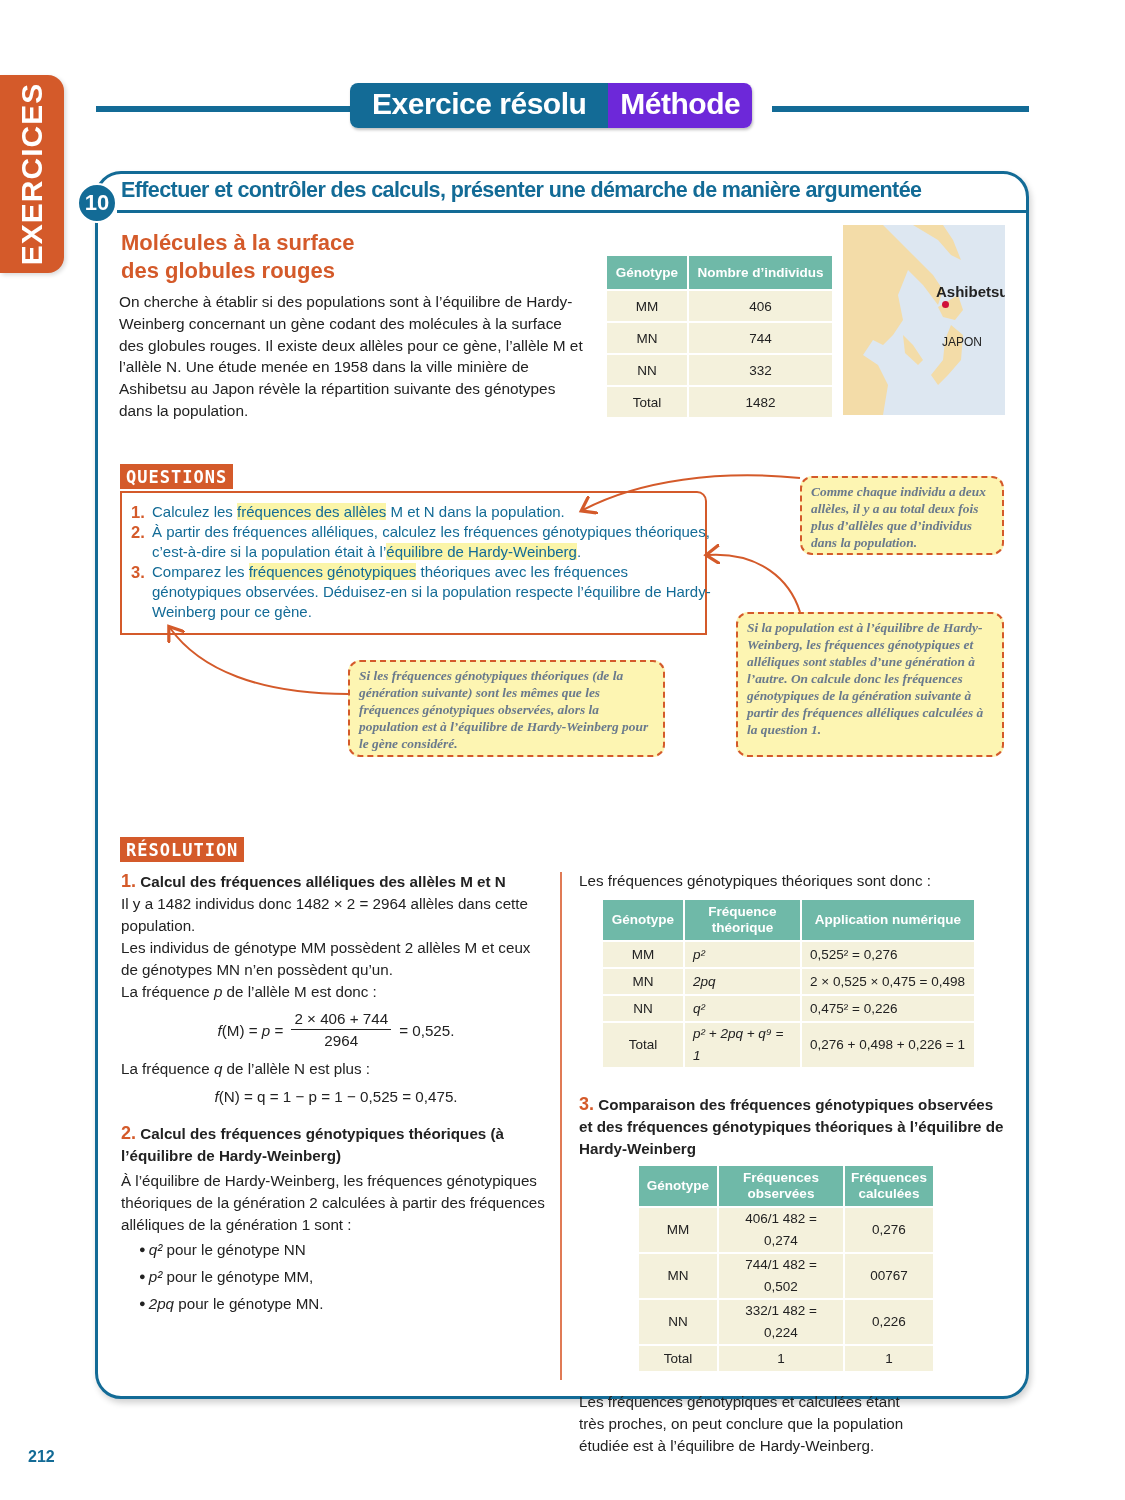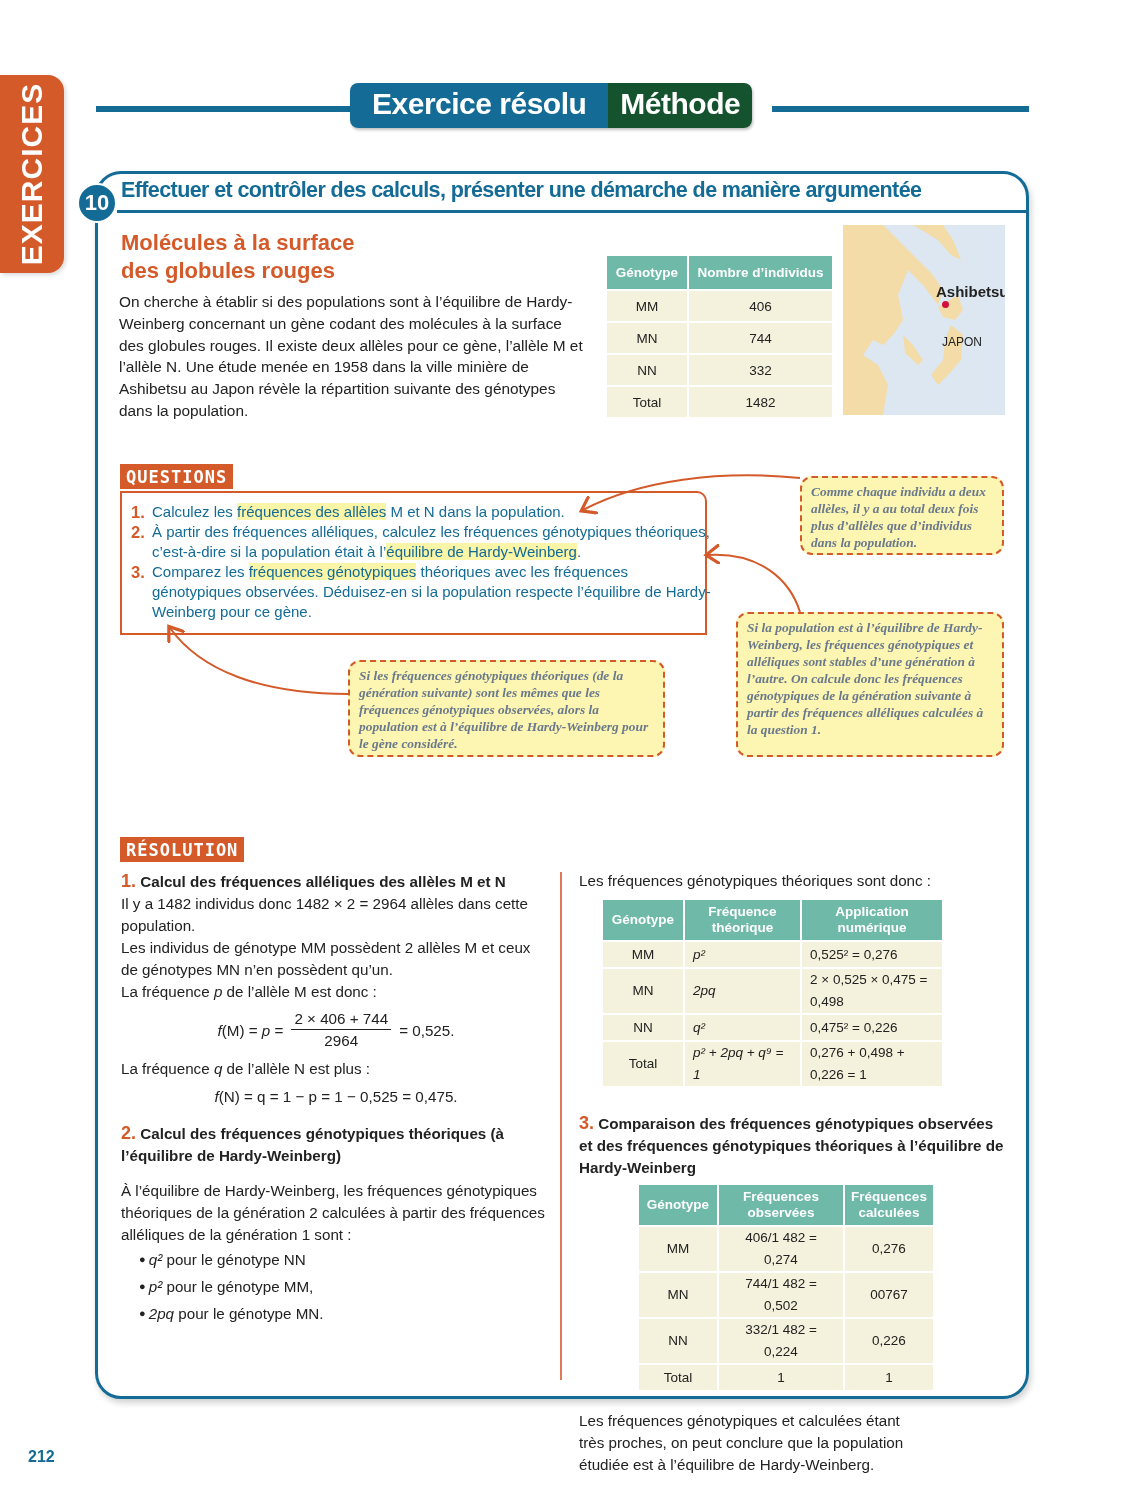--- a/index.html
+++ b/index.html
@@ -21,21 +21,21 @@
 
   
   .hdr-line { position: absolute; top: 106px; height: 6px; background: #136b96; }
   .hdr-line.left { left: 96px; width: 258px; }
   .hdr-line.right { left: 772px; width: 257px; }
   .hdr-badge {
     position: absolute; left: 350px; top: 83px; height: 45px; display: flex;
     border-radius: 8px; overflow: hidden; box-shadow: 1px 2px 3px rgba(0,0,0,0.25);
   }
   .hdr-badge .a { background: #136b96; color: #fff; font-weight: bold; font-size: 30px; padding: 4px 22px 8px 22px; letter-spacing: -0.5px; }
-  .hdr-badge .b { background: #14532d; color: #fff; font-weight: bold; font-size: 30px; padding: 4px 12px 0 12px; letter-spacing: -0.5px; }
+  .hdr-badge .b { background: #6d28d9; color: #fff; font-weight: bold; font-size: 30px; padding: 4px 12px 0 12px; letter-spacing: -0.5px; }
 
   
   .frame {
     position: absolute; left: 95px; top: 171px; width: 934px; height: 1228px;
     border: 3px solid #136b96; border-radius: 26px;
     box-shadow: 2px 4px 6px rgba(0,0,0,0.18);
   }
   .num-circle {
     position: absolute; left: 77px; top: 183px; width: 40px; height: 40px;
     background: #136b96; border-radius: 50%; color: #fff; font-weight: bold;
@@ -116,21 +116,21 @@
   i { font-style: italic; }
   .bullets { margin-left: 18px; }
   .bullets div { line-height: 27px; }
   .bullets div::before { content: "● "; font-size: 11px; vertical-align: 2px; }
 
   .t2 { margin: 6px 0 0 22px; }
   .t2 th { height: 38px; }
   .t2 td { height: 25px; font-size: 13.5px; }
   .t2 td:first-child { text-align: center; width: 80px; }
   .t2 td:nth-child(2) { width: 115px; }
-  .t2 td:nth-child(3) { width: 140px; }
+  .t2 td:nth-child(3) { width: 172px; }
 
   .t3 { margin: 4px 0 0 58px; }
   .t3 th { height: 38px; }
   .t3 td { height 25px; text-align: center; height: 25px; font-size: 13.5px; }
   .t3 td:first-child { width: 78px; }
   .t3 td:nth-child(2) { width: 124px; }
   .t3 td:nth-child(3) { width: 88px; }
 
   .page-num { position: absolute; left: 28px; top: 1448px; font-size: 16px; color: #136b96; font-weight: bold; }
 </style>
@@ -247,21 +247,21 @@
   </div>
   <p><span>La fréquence </span><i>q</i><span> de l’allèle N est plus :</span></p>
   <div class="formula" style="margin-bottom:14px">
     <span><i>f</i><span>(N) = q = 1 − p = 1 − 0,525 = 0,475.</span></span>
   </div>
 
   <div class="step-h">
     <span class="n">2.</span>
     <span>Calcul des fréquences génotypiques théoriques (à l’équilibre de Hardy-Weinberg)</span>
   </div>
-  <p style="margin-top:13px">À l’équilibre de Hardy-Weinberg, les fréquences génotypiques théoriques de la génération 2 calculées à partir des fréquences alléliques de la génération 1 sont :</p>
+  <p style="margin-top:3px">À l’équilibre de Hardy-Weinberg, les fréquences génotypiques théoriques de la génération 2 calculées à partir des fréquences alléliques de la génération 1 sont :</p>
   <div class="bullets">
     <div><i>q²</i><span> pour le génotype NN</span></div>
     <div><i>p²</i><span> pour le génotype MM,</span></div>
     <div><i>2pq</i><span> pour le génotype MN.</span></div>
   </div>
 </div>
 
 <div class="r-right">
   <p>Les fréquences génotypiques théoriques sont donc :</p>
   <table class="t2">

